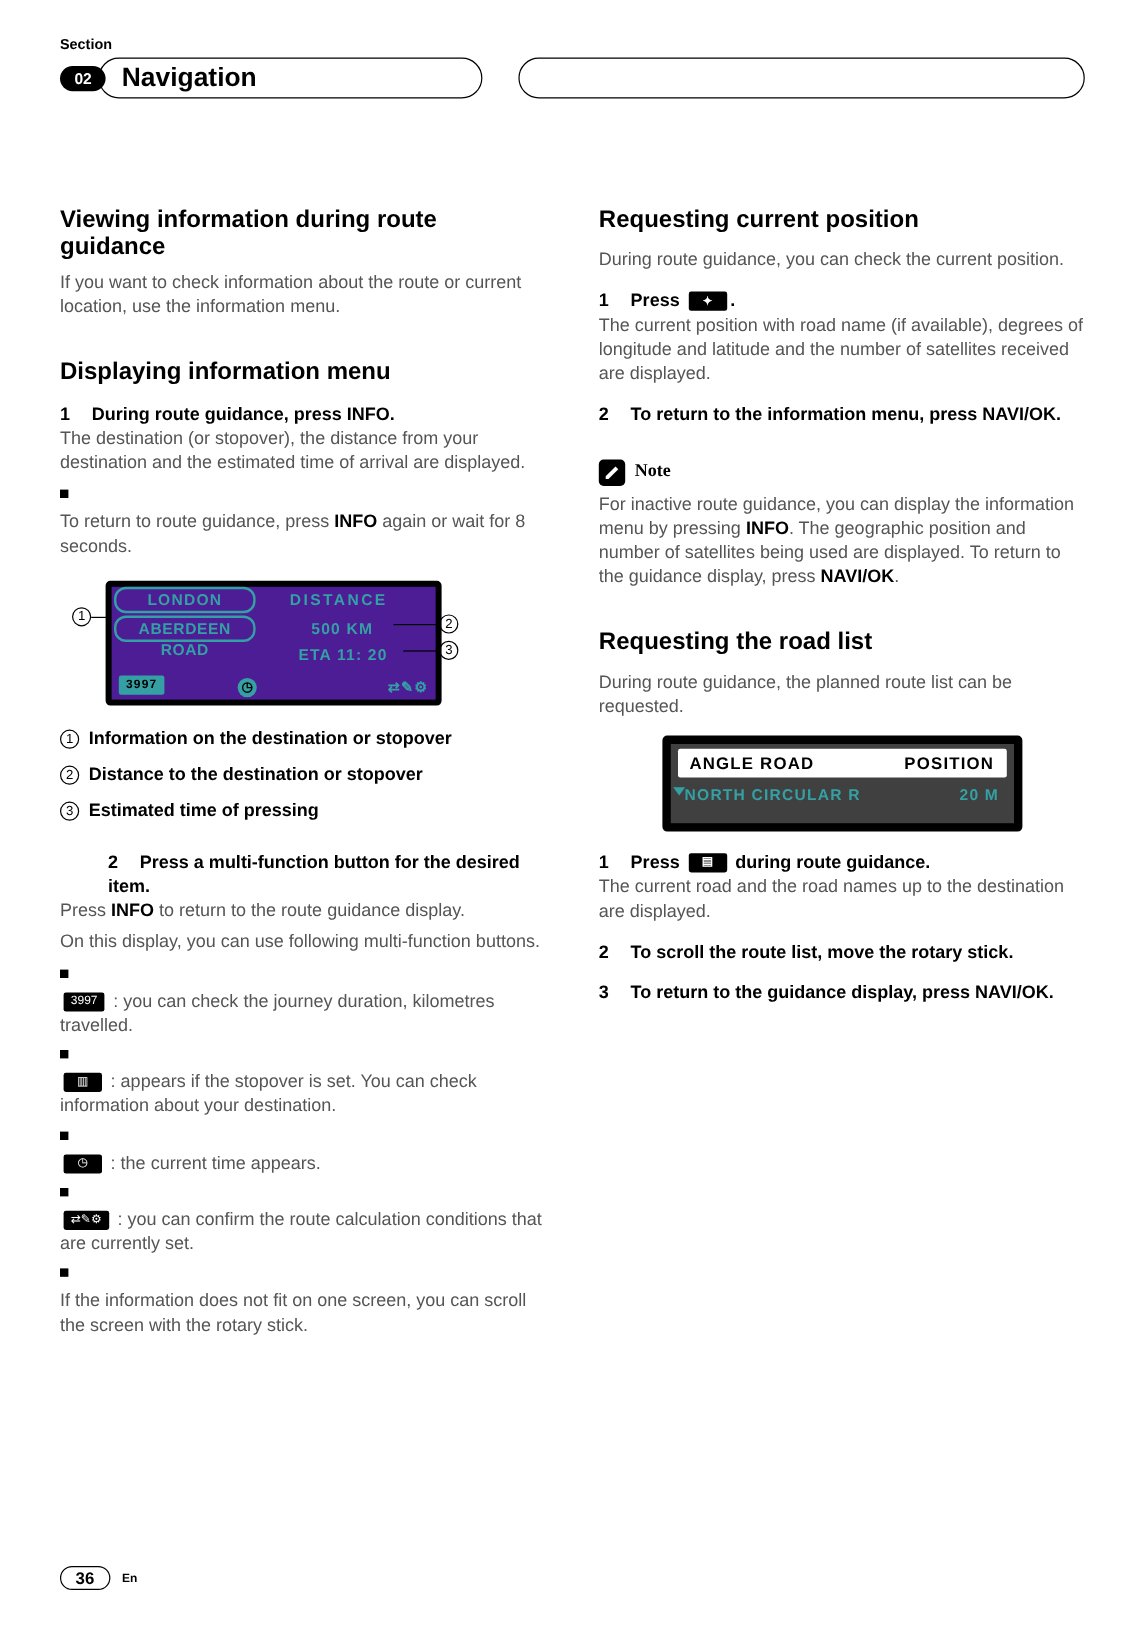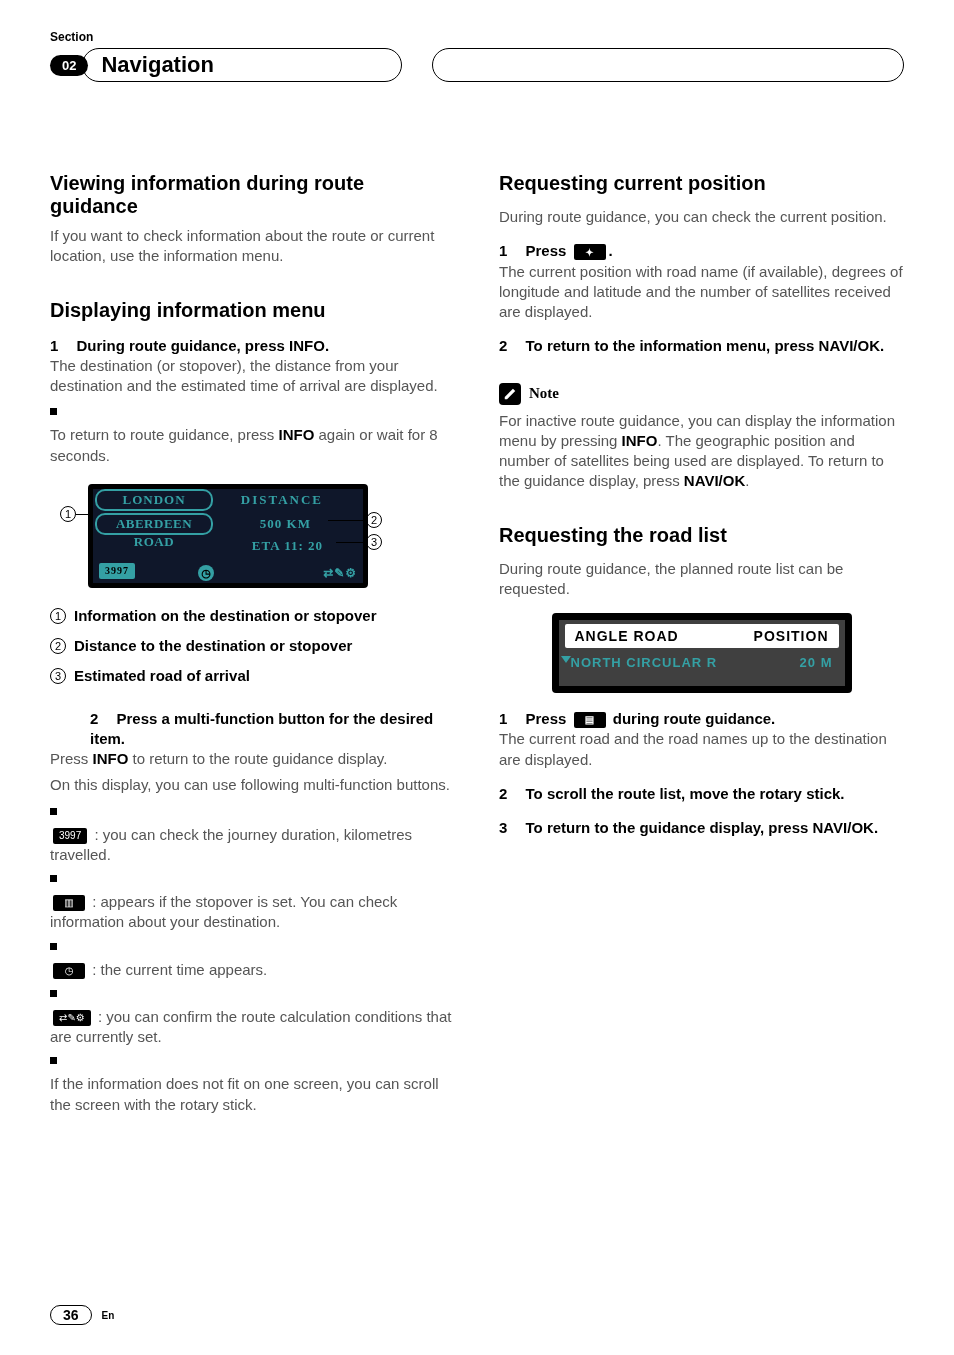--- a/index.html
+++ b/index.html
@@ -55,22 +55,22 @@
 
   
   .device1 {
     position: relative; width: 320px; height: 110px; margin: 18px 0 12px 10px;
   }
   .device1 .frame {
     position: absolute; left: 28px; top: 0; width: 280px; height: 104px;
     border: 3px solid #000; border-radius: 4px; background: #000;
   }
   .device1 .screen {
-    position: absolute; left: 33px; top: 5px; width: 270px; height: 94px; background: #0f172a; color: #34a0a4;
-    font-family: Liberation Serif, serif; font-weight: 700; font-size: 13px;
+    position: absolute; left: 33px; top: 5px; width: 270px; height: 94px; background: #4c1d95; color: #34a0a4;
+    font-family: Liberation Sans, sans-serif; font-weight: 700; font-size: 13px;
   }
   .device1 .cell-london {
     position: absolute; left: 2px; top: 0px; width: 118px; height: 22px; border: 2px solid #34a0a4;
     border-radius: 10px; text-align: center; line-height: 18px; letter-spacing: 1px;
   }
   .device1 .cell-aberdeen {
     position: absolute; left: 2px; top: 24px; width: 118px; height: 22px; border: 2px solid #34a0a4;
     border-radius: 10px; text-align: center; line-height: 18px; letter-spacing: 0.5px;
   }
   .device1 .dist-label { position: absolute; right: 40px; top: 2px; letter-spacing: 2px; }
@@ -178,21 +178,21 @@
       <div class="legend-row">
         <span class="circled">1</span>
         <span>Information on the destination or stopover</span>
       </div>
       <div class="legend-row">
         <span class="circled">2</span>
         <span>Distance to the destination or stopover</span>
       </div>
       <div class="legend-row">
         <span class="circled">3</span>
-        <span>Estimated road of arrival</span>
+        <span>Estimated time of pressing</span>
       </div>
 
       <div class="step" style="margin-top:22px;margin-left:40px;">
         <span class="step-num">2</span>
         <span class="step-title">Press a multi-function button for the desired item.</span>
       </div>
       <p class="para">
         <span>Press </span><span class="bold">INFO</span><span> to return to the route guidance display.</span>
       </p>
       <p class="para">On this display, you can use following multi-function buttons.</p>

